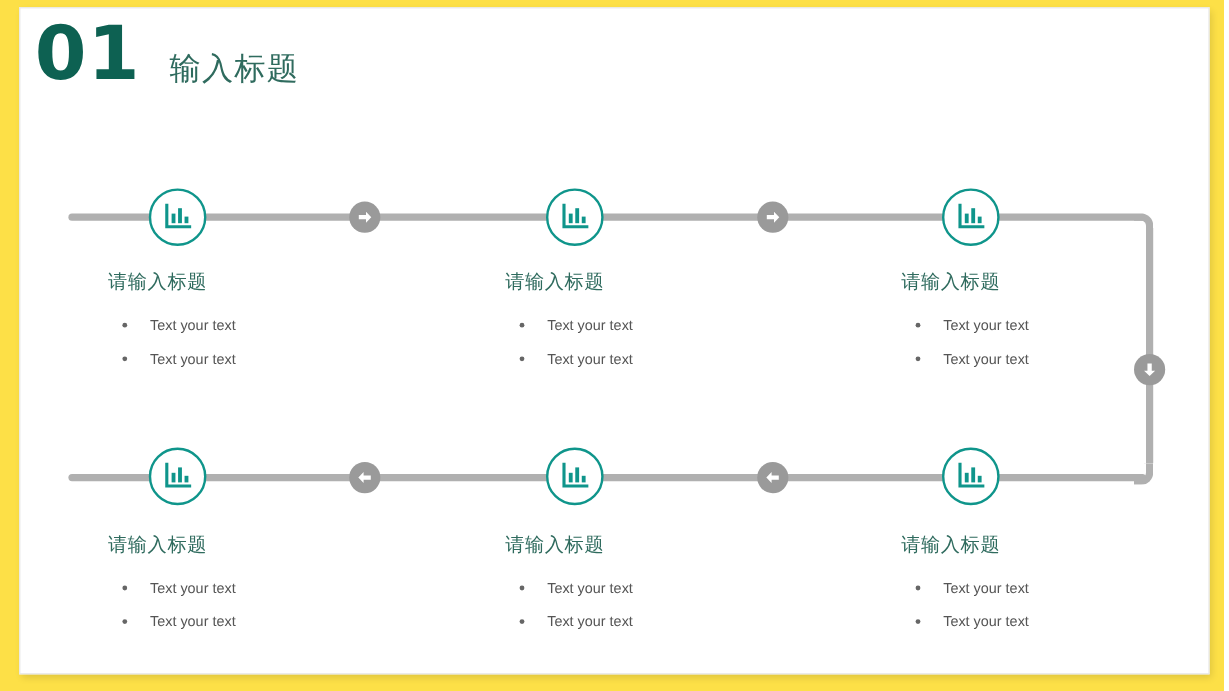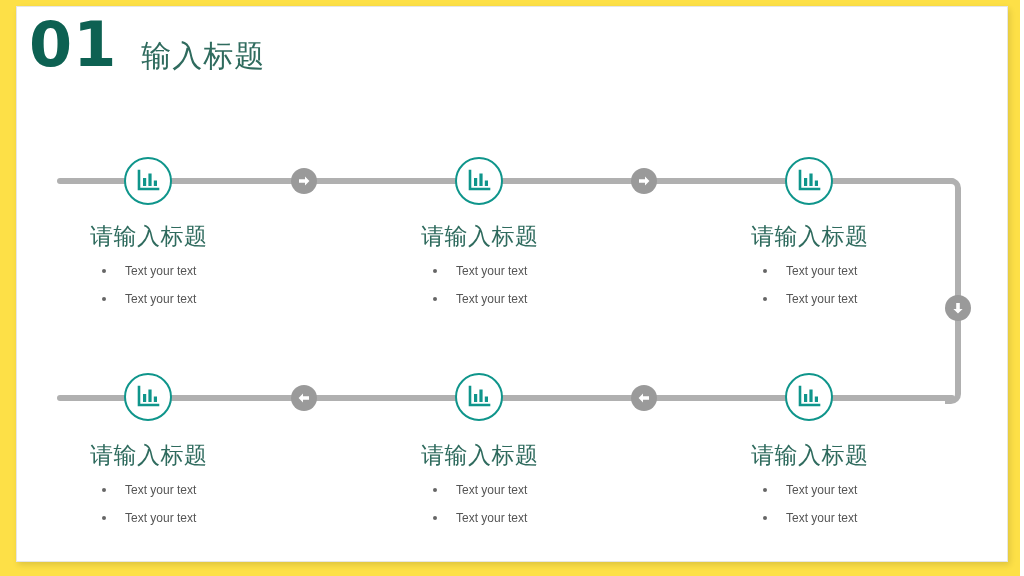--- a/index.html
+++ b/index.html
@@ -33,21 +33,21 @@
   }
   .hdr-num{
     font-size:62px;line-height:62px;
     font-weight:bold;
     color:#0d6152;
     letter-spacing:1px;
     font-family:"DejaVu Sans","Liberation Sans",sans-serif;
   }
   .hdr-title{
     margin-left:24px;
-    font-size:30px;line-height:30px;
+    font-size:26px;line-height:30px;
     color:#2f6b5e;
     letter-spacing:1px;
   }
 
   
   .hline{
     position:absolute;height:6px;background:#b0b0b0;border-radius:3px;
   }
   .vline{
     position:absolute;width:6px;background:#b0b0b0;
@@ -79,21 +79,21 @@
     width:26px;height:26px;
     border-radius:50%;
     background:#9a9a9a;
     display:flex;align-items:center;justify-content:center;
   }
   .arrow svg{display:block;}
 
   
   .col{position:absolute;width:250px;}
   .col-title{
-    font-size:23px;line-height:22px;
+    font-size:16px;line-height:22px;
     color:#2f6b5e;
     letter-spacing:0.5px;
     margin:0 0 10px 0;
     white-space:nowrap;
   }
   .bullets{list-style:none;margin:0;padding:0;}
   .bullets li{
     position:relative;
     font-size:12px;line-height:28px;
     color:#555555;

